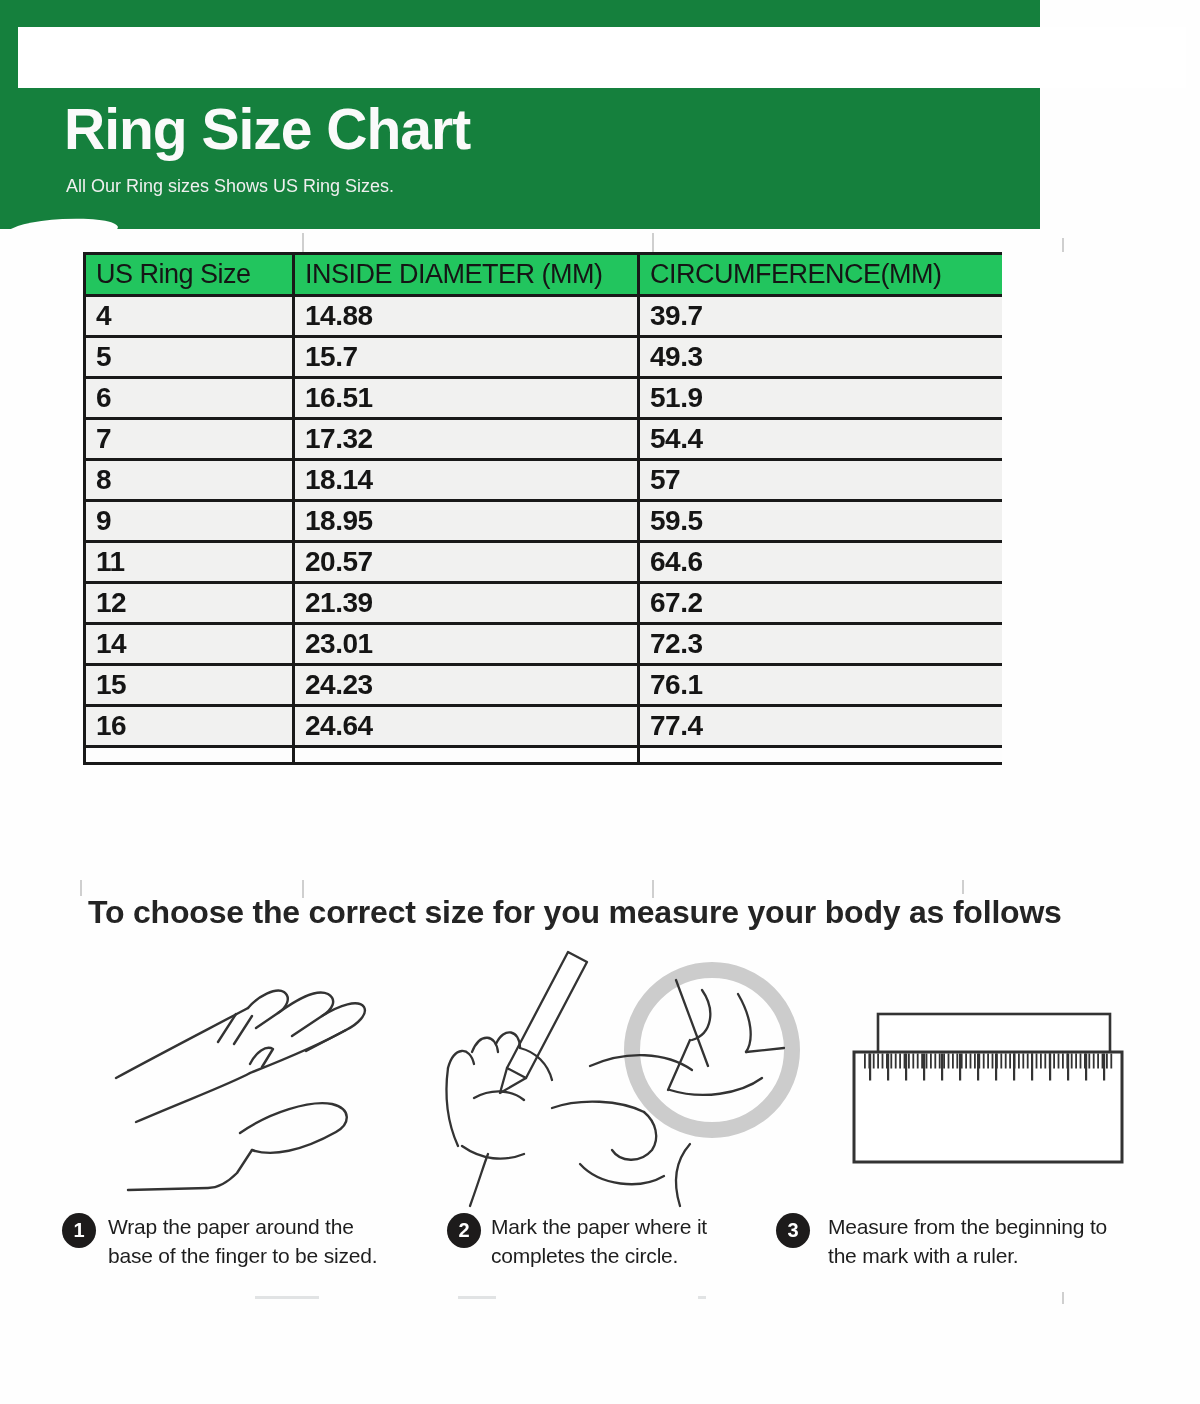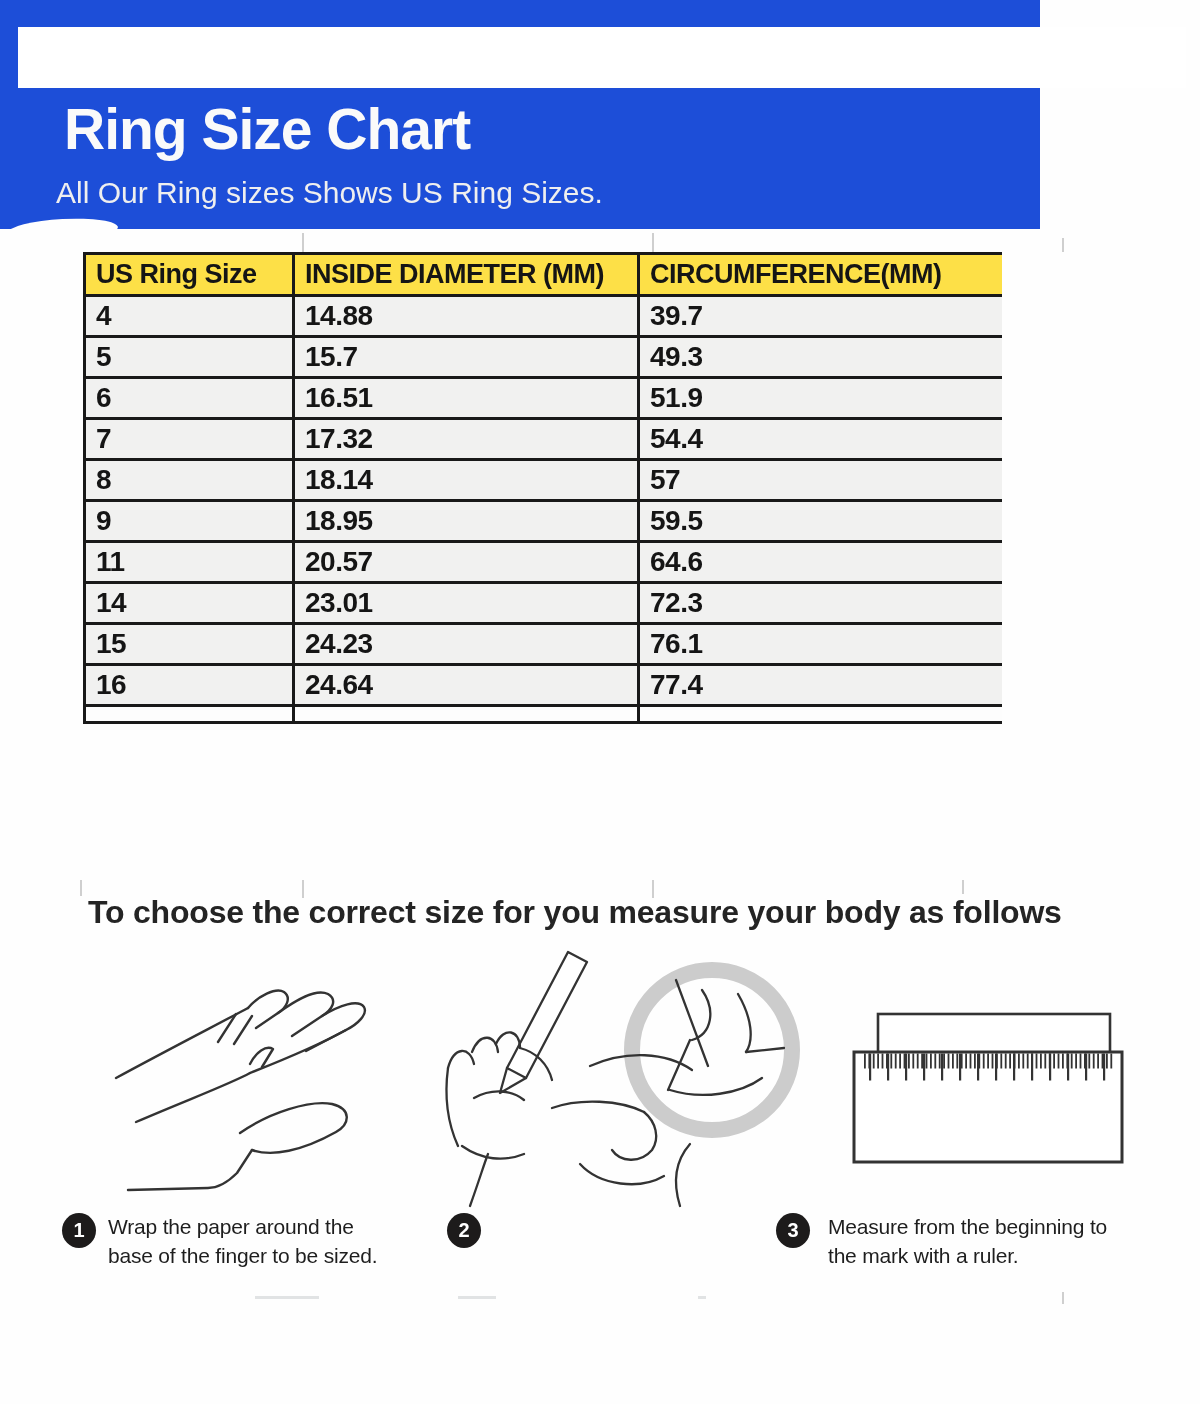--- a/index.html
+++ b/index.html
@@ -6,56 +6,56 @@
   html,body { background:#ffffff; }
   body { font-family:"Liberation Sans", sans-serif; }
   #page {
     position:relative; width:1200px; height:1404px;
     background:#fefefe; overflow:hidden;
   }
 
   
   .banner {
     position:absolute; left:0; top:0; width:1040px; height:229px;
-    background:#1d4ed8;
+    background:#15803d;
   }
   .white-band {
     position:absolute; left:18px; top:27px; width:1168px; height:61px;
     background:#ffffff;
   }
   .banner-title {
     position:absolute; left:64px; top:96px;
     font-size:57px; font-weight:700; letter-spacing:-1px;
     color:#fafafa;
   }
   .banner-subtitle {
-    position:absolute; left:56px; top:176px;
-    font-size:30px; font-weight:400; color:#efefef;
+    position:absolute; left:66px; top:176px;
+    font-size:18px; font-weight:400; color:#efefef;
   }
   .tear { position:absolute; background:#fefefe; border-radius:50%; }
   .tear-left  { left:8px;  top:219px; width:110px; height:22px; transform:rotate(-3deg); }
   .tear-right { left:1108px; top:217px; width:110px; height:24px; transform:rotate(3deg); }
 
   
   table.ring-table {
     position:absolute; left:83px; top:252px; width:917px;
     border-collapse:collapse; table-layout:fixed;
   }
   table.ring-table th, table.ring-table td {
     border-top:3px solid #191919;
     border-bottom:3px solid #191919;
     border-left:3px solid #191919;
     border-right:none;
     padding:0 0 0 10px;
     text-align:left; vertical-align:middle;
     color:#151515; overflow:hidden; white-space:nowrap;
   }
   table.ring-table th {
-    background:#fde047; height:42px;
-    font-size:27px; font-weight:700; letter-spacing:-0.5px;
+    background:#22c55e; height:42px;
+    font-size:27px; font-weight:400; letter-spacing:-0.5px;
   }
   table.ring-table td {
     background:#f1f1f0; height:41px;
     font-size:28px; font-weight:700; letter-spacing:-0.5px;
   }
   table.ring-table tr.empty-row td {
     background:#fdfdfd; height:17px; border-bottom:3px solid #191919;
   }
 
   
@@ -140,20 +140,25 @@
           <td>9</td>
           <td>18.95</td>
           <td>59.5</td>
         </tr>
         <tr>
           <td>11</td>
           <td>20.57</td>
           <td>64.6</td>
         </tr>
         <tr>
+          <td>12</td>
+          <td>21.39</td>
+          <td>67.2</td>
+        </tr>
+        <tr>
           <td>14</td>
           <td>23.01</td>
           <td>72.3</td>
         </tr>
         <tr>
           <td>15</td>
           <td>24.23</td>
           <td>76.1</td>
         </tr>
         <tr>
@@ -232,20 +237,22 @@
 
   <div class="step-badge" style="left:62px; top:1213px;">
     <span>1</span>
   </div>
   <div class="step-text" style="left:108px; top:1212px; width:340px;">Wrap the paper around the
 base of the finger to be sized.</div>
 
   <div class="step-badge" style="left:447px; top:1213px;">
     <span>2</span>
   </div>
+  <div class="step-text" style="left:491px; top:1212px; width:290px;">Mark the paper where it
+completes the circle.</div>
 
   <div class="step-badge" style="left:776px; top:1213px;">
     <span>3</span>
   </div>
   <div class="step-text" style="left:828px; top:1212px; width:360px;">Measure from the beginning to
 the mark with a ruler.</div>
 
   <div class="dash" style="left:255px; top:1296px; width:64px;"></div>
   <div class="dash" style="left:458px; top:1296px; width:38px;"></div>
   <div class="dash" style="left:698px; top:1296px; width:8px;"></div>

